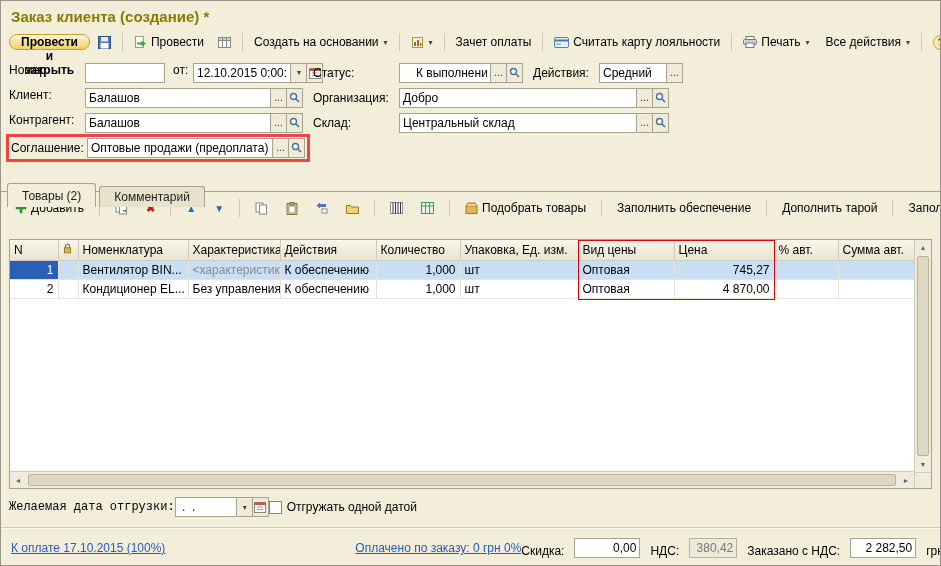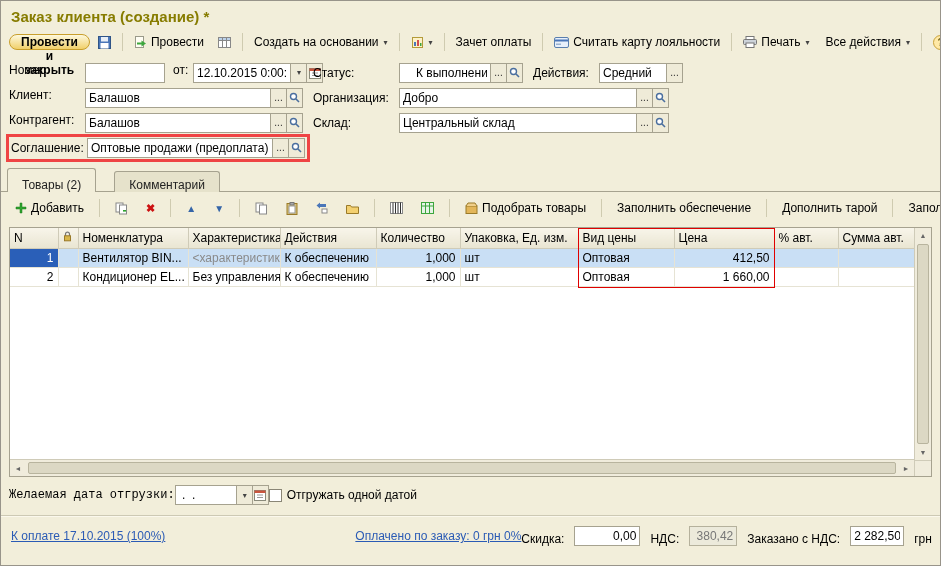--- a/index.html
+++ b/index.html
@@ -25,24 +25,24 @@
   .fgrp { display: inline-flex; align-items: center; }
   .finput { height: 20px; border: 1px solid #a6a28f; padding: 0 3px; background: #fff; font: 12px "Liberation Sans", sans-serif; }
   .fbtn { height: 20px; min-width: 16px; border: 1px solid #a6a28f; border-left: none; background: #efebd8; display: inline-flex; align-items: center; justify-content: center; padding: 0 1px; cursor: default; }
   .ellip { font-size: 10px; line-height: 1; color: #333; letter-spacing: 0; }
   .lbl-ot { width: 20px; margin-left: 8px; flex: none; }
   .lbl-prio { width: 66px; margin-left: 10px; flex: none; }
   .redbox { display: flex; align-items: center; border: 3px solid #ef4444; padding: 1px 2px; margin-left: -3px; }
   .redbox .l1 { width: 76px; }
 
   .tabs { display: flex; align-items: flex-end; padding: 0 6px; margin-top: 5px; border-bottom: 1px solid #a6a28f; height: 25px; }
-  .tab { height: 21px; display: inline-flex; align-items: flex-end; padding: 0 14px; border: 1px solid #a6a28f; border-bottom: none; border-radius: 3px 3px 0 0; background: #e6e2cb; margin-right: 18px; position: relative; top: 1px; color: #222; cursor: default; }
+  .tab { height: 21px; display: inline-flex; align-items: center; padding: 0 14px; border: 1px solid #a6a28f; border-bottom: none; border-radius: 3px 3px 0 0; background: #e6e2cb; margin-right: 3px; position: relative; top: 16px; color: #222; cursor: default; }
   .tab.active { background: #f2eeda; height: 24px; z-index: 2; }
 
-  .gtoolbar { display: flex; align-items: center; padding: 5px 8px 8px; gap: 6px; }
+  .gtoolbar { display: flex; align-items: center; padding: 5px 8px 20px; gap: 6px; }
   .icon-up { color: #3565a8; font-size: 10px; }
   .icon-del { color: #cc1111; font-size: 11px; font-weight: bold; }
 
   .grid-outer { margin: 0 8px; border: 1px solid #a6a28f; display: flex; background: #fff; height: 250px; }
   .grid-left { flex: 1; display: flex; flex-direction: column; min-width: 0; }
   .grid-area { position: relative; height: 231px; overflow: hidden; background: #fff; }
   .hscroll { height: 17px; background: #f0ecdc; border-top: 1px solid #cfcbb8; display: flex; align-items: stretch; }
   .hthumb { flex: 1; margin: 2px; background: #dcd8c4; border: 1px solid #b8b49e; border-radius: 2px; }
   .hbtn, .sbtn { display: flex; align-items: center; justify-content: center; font-size: 7px; color: #666; cursor: default; }
   .hbtn { width: 16px; }
@@ -420,34 +420,34 @@
           <tbody>
             <tr class="selected">
               <td class="ncell">1</td>
               <td></td>
               <td>Вентилятор BIN...</td>
               <td class="muted">&lt;характеристик...</td>
               <td>К обеспечению</td>
               <td class="num">1,000</td>
               <td>шт</td>
               <td>Оптовая</td>
-              <td class="num">412,50</td>
+              <td class="num">745,27</td>
               <td class="num"></td>
               <td class="num"></td>
             </tr>
             <tr>
               <td class="ncell">2</td>
               <td></td>
               <td>Кондиционер EL...</td>
               <td>Без управления</td>
               <td>К обеспечению</td>
               <td class="num">1,000</td>
               <td>шт</td>
               <td>Оптовая</td>
-              <td class="num">1 660,00</td>
+              <td class="num">4 870,00</td>
               <td class="num"></td>
               <td class="num"></td>
             </tr>
           </tbody>
         </table>
         <div class="price-annotation"></div>
       </div>
       <div class="hscroll">
         <div class="hbtn">
             <span>◄</span>
@@ -498,18 +498,18 @@
 
   <div class="footer">
     <a class="link">К оплате 17.10.2015 (100%)</a>
     <a class="link paid">Оплачено по заказу: 0 грн 0%</a>
     <div class="f-right">
       <span>Скидка:</span>
       <input class="finput ta-r" style="width: 66px;" value="0,00">
       <span>НДС:</span>
       <input class="finput ta-r dis" style="width: 48px;" value="380,42">
       <span>Заказано с НДС:</span>
-      <input class="finput ta-r" style="width: 54px;" value="2 282,50">
+      <input class="finput ta-r" style="width: 66px;" value="2 282,50">
       <span>грн</span>
     </div>
   </div>
 
 </div>
 
 </body></html>

